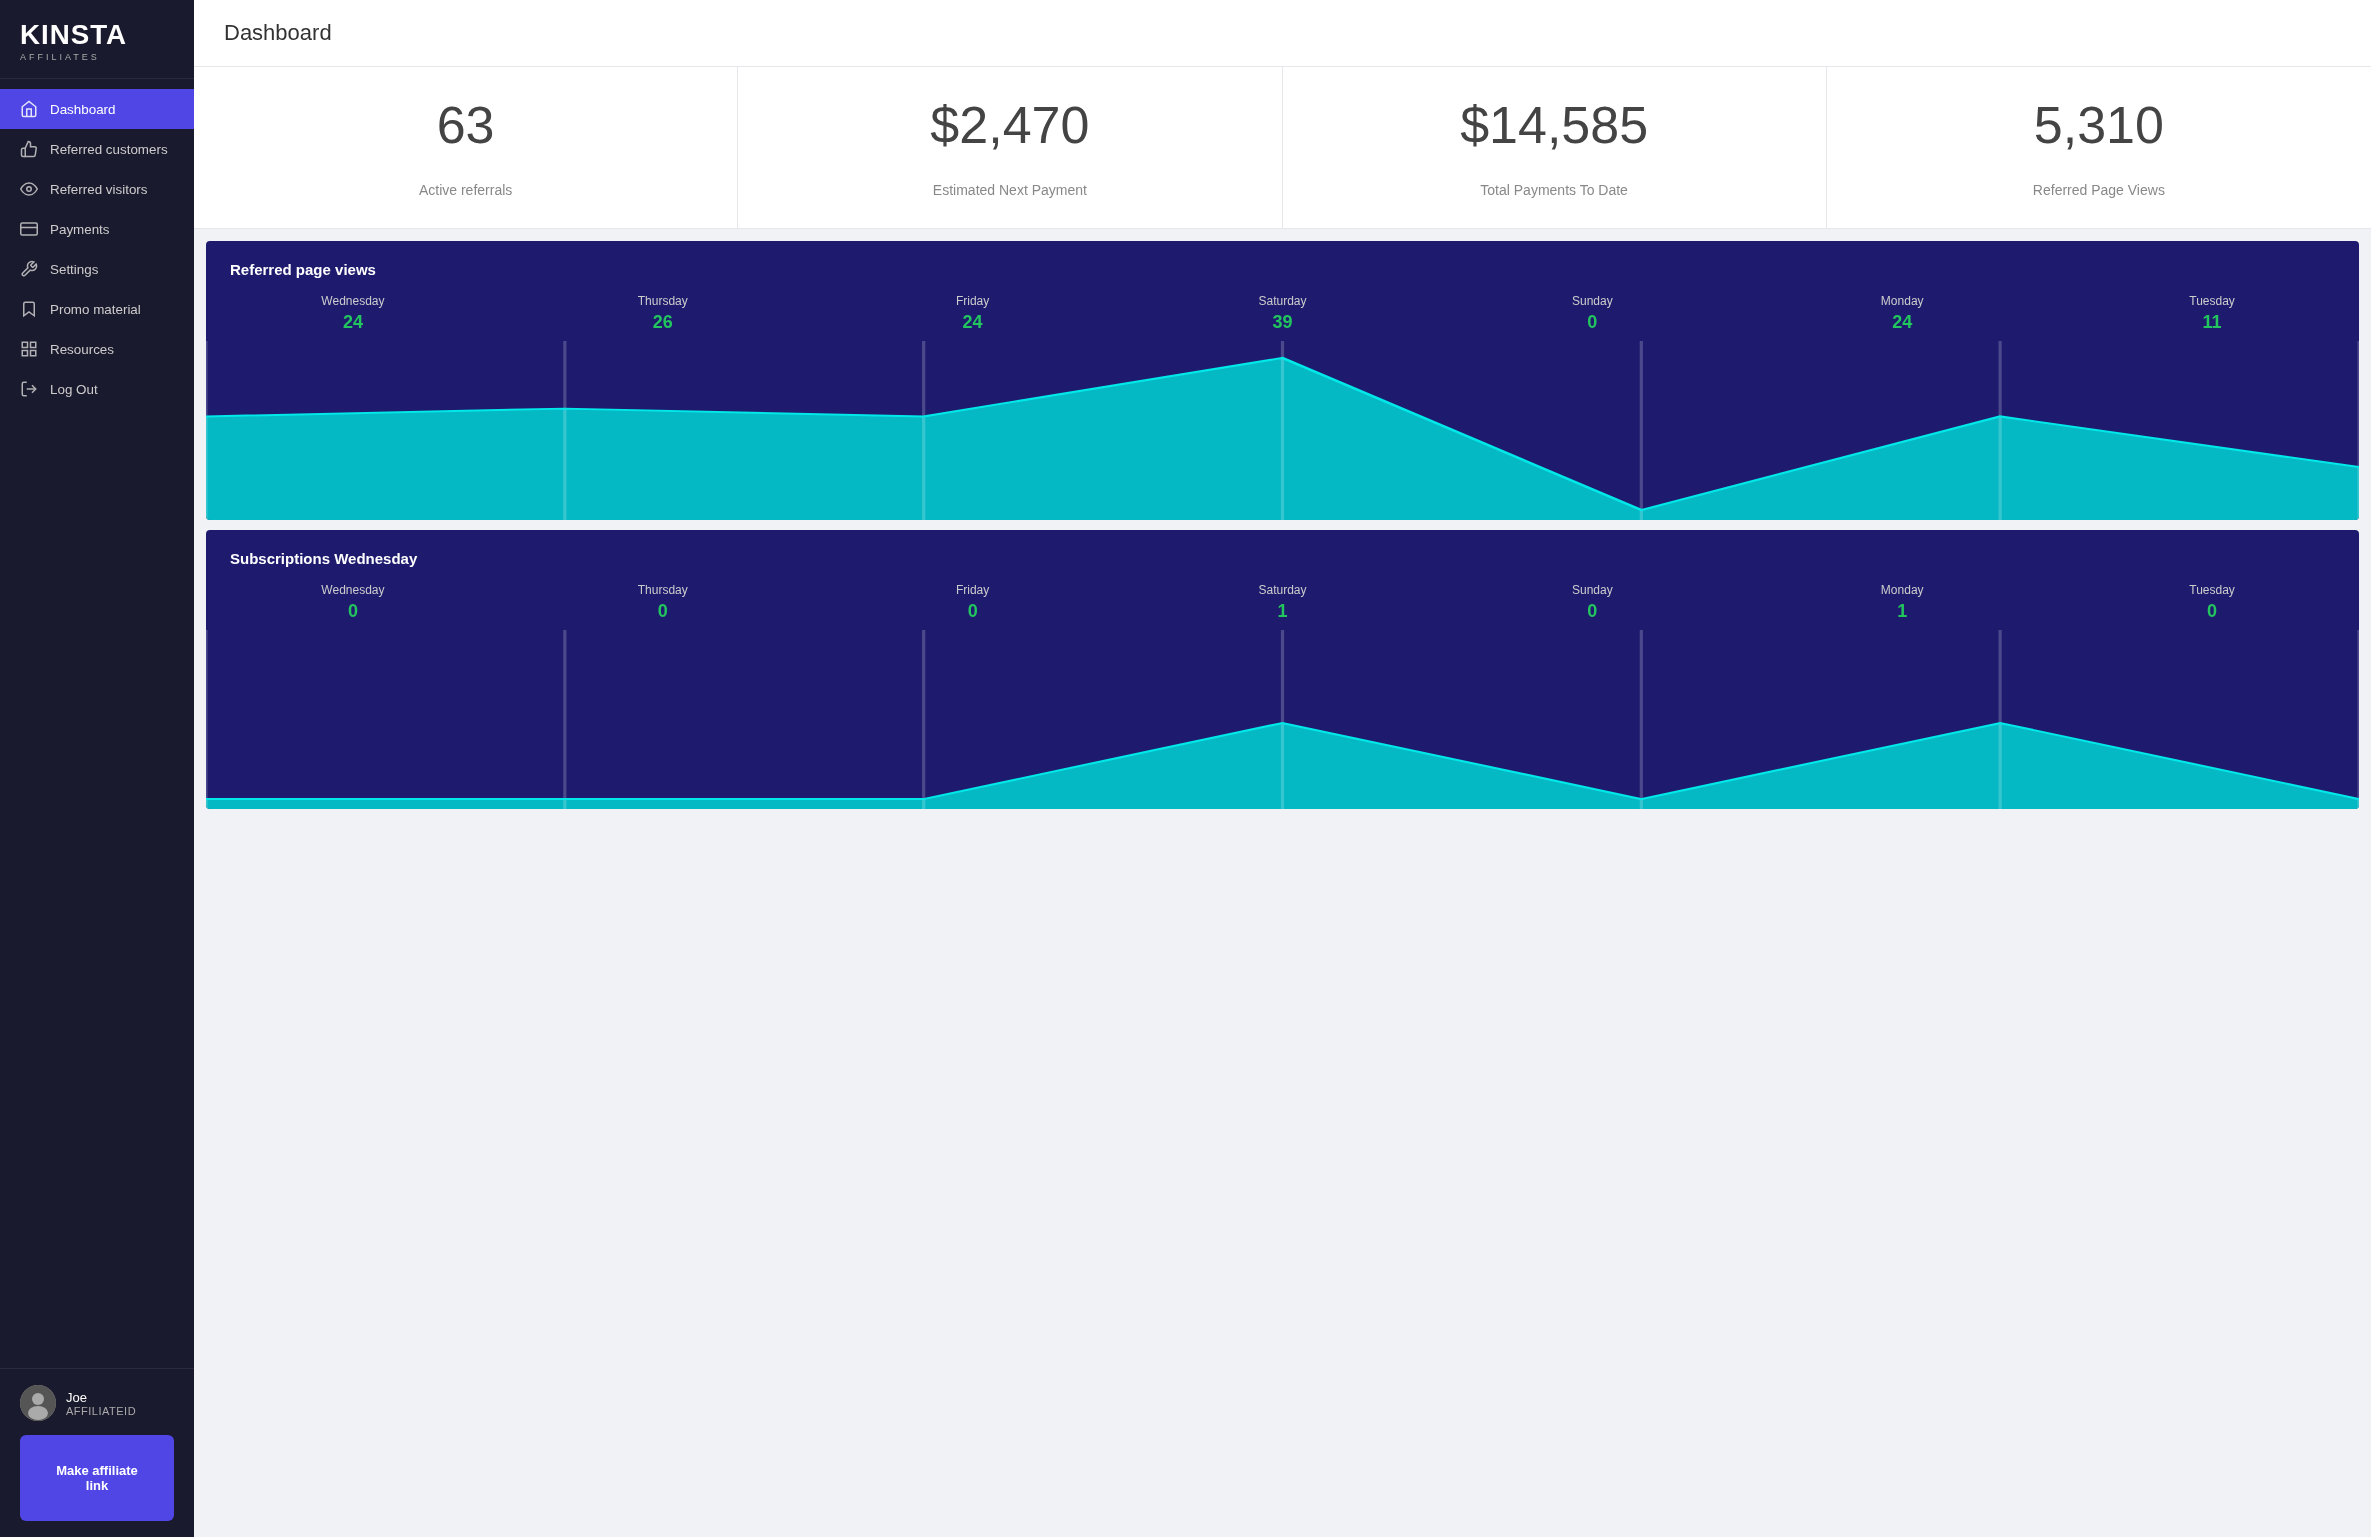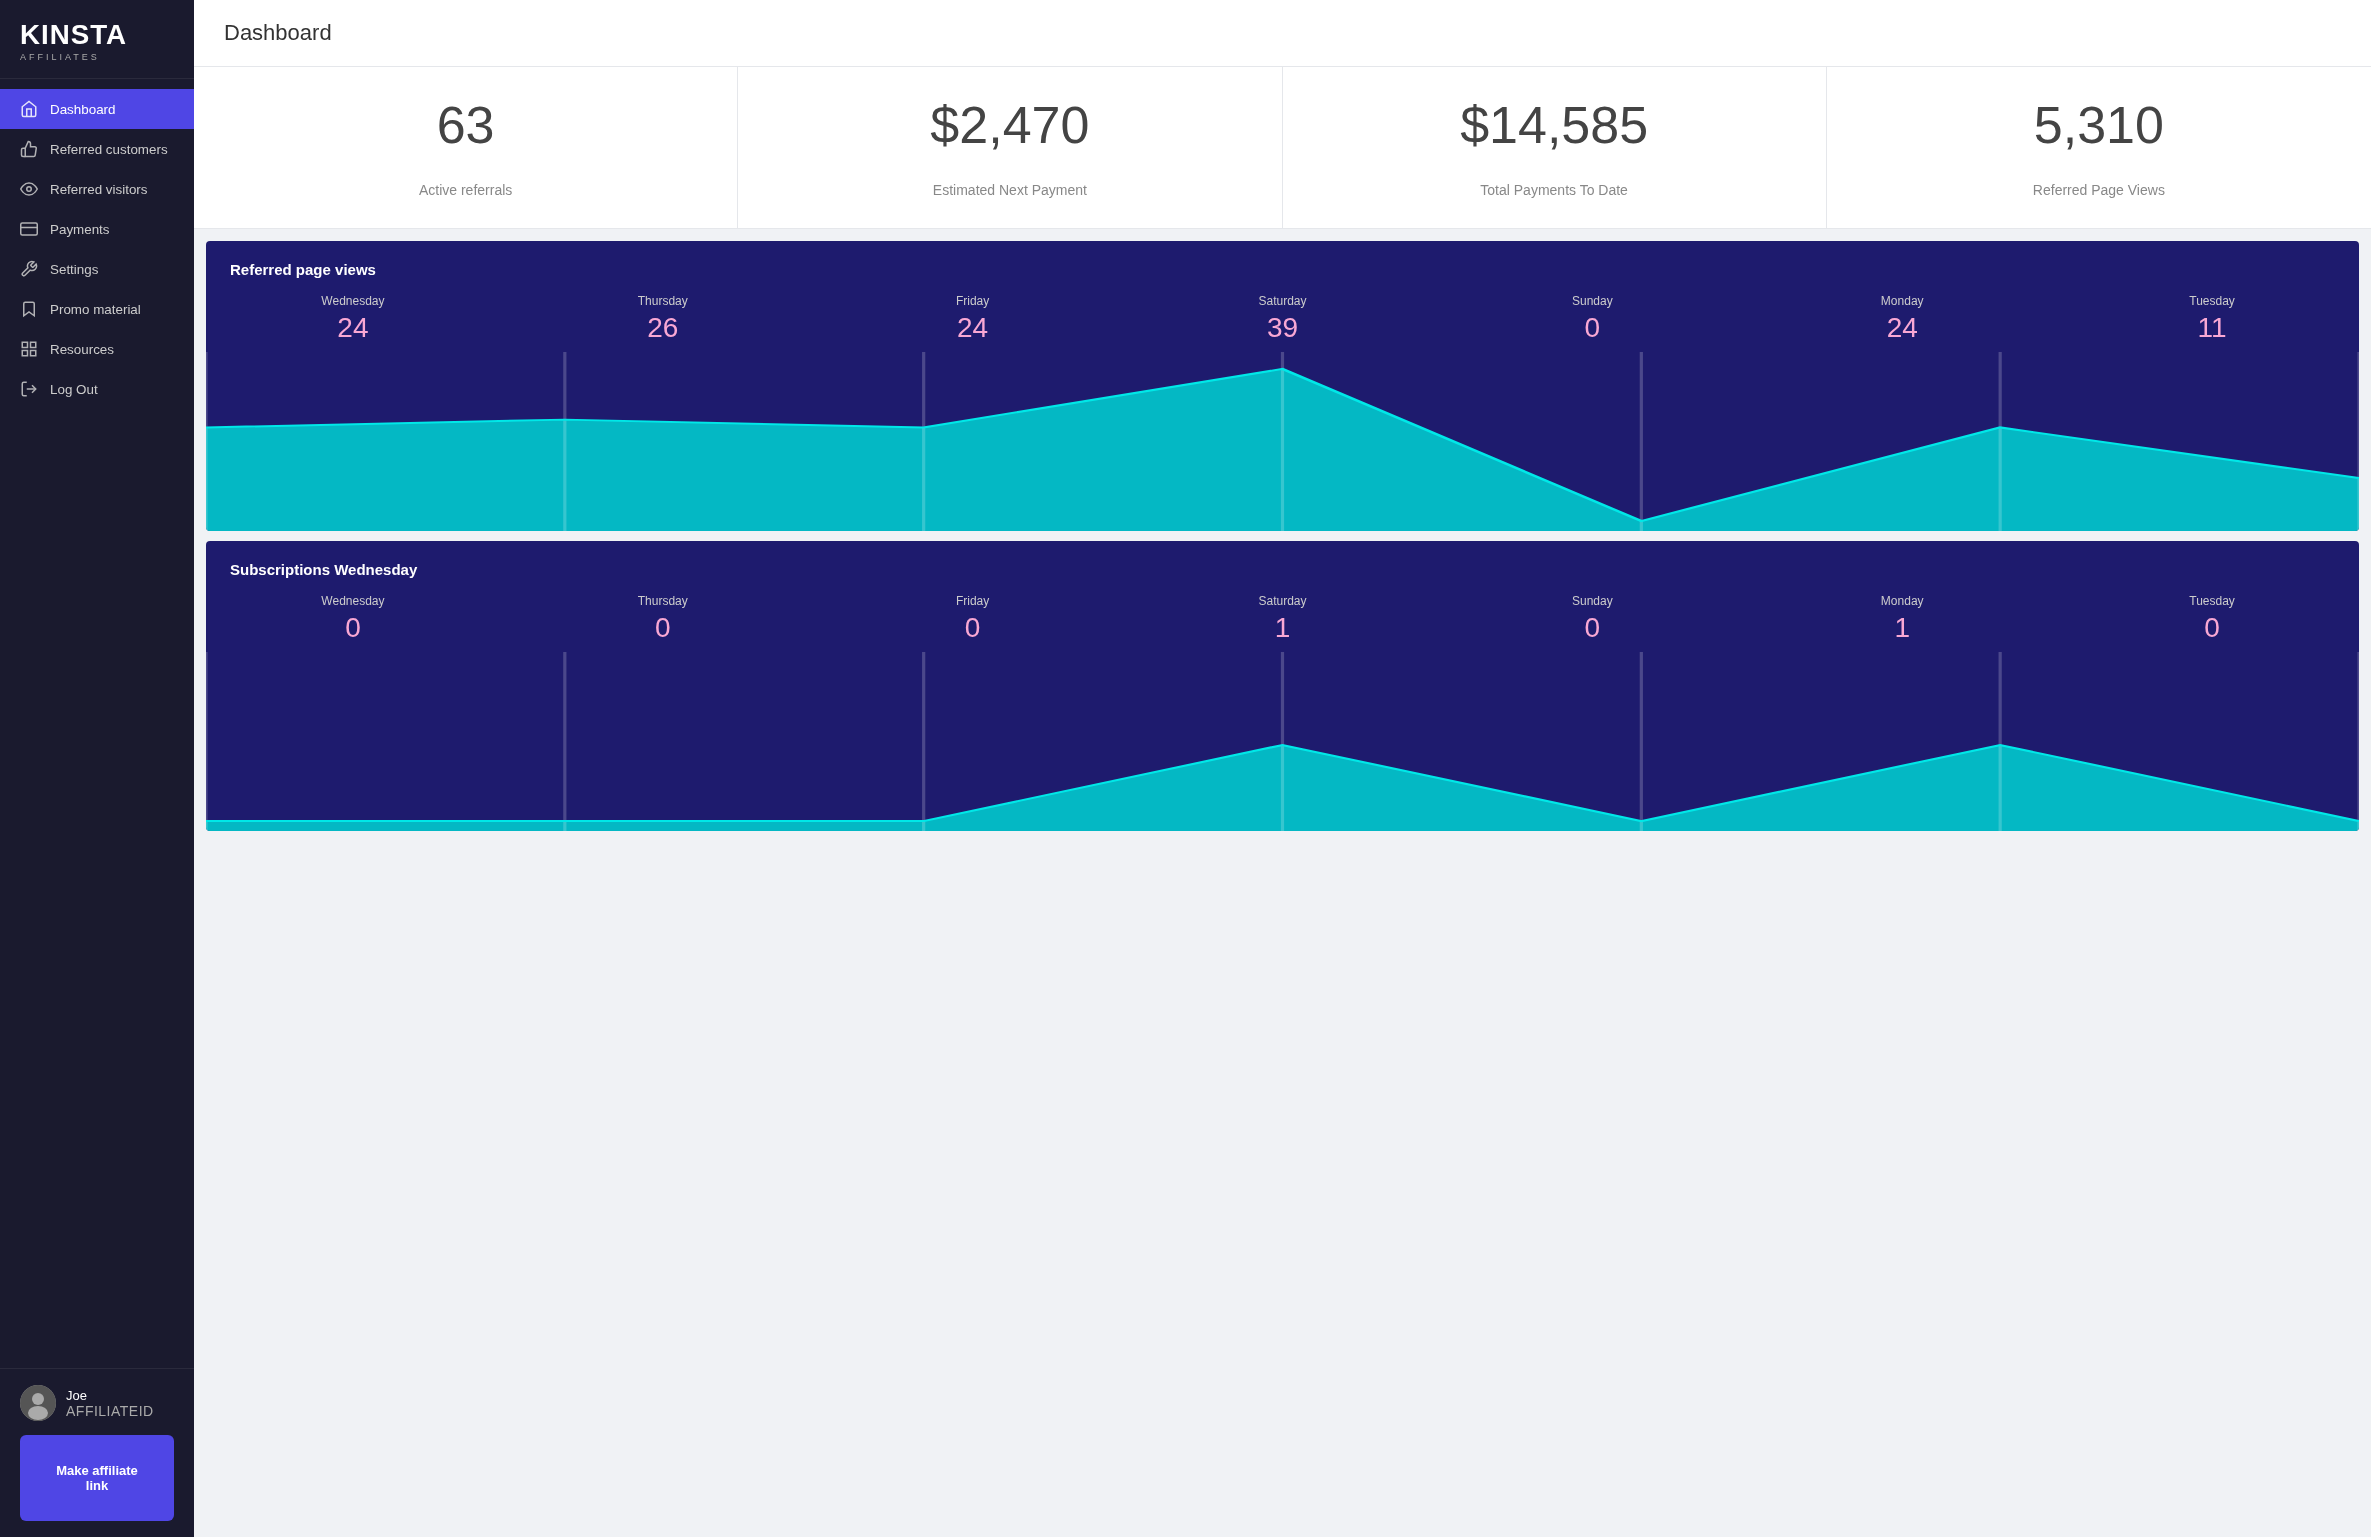--- a/index.html
+++ b/index.html
@@ -71,21 +71,21 @@
       border-radius: 50%;
       background: #888;
       display: flex; align-items: center; justify-content: center;
       font-size: 16px;
       overflow: hidden;
       flex-shrink: 0;
     }
     .avatar svg { width: 36px; height: 36px; }
     .user-details { display: flex; flex-direction: column; }
     .user-name { color: #fff; font-size: 13px; font-weight: 500; }
-    .user-id { color: #aaa; font-size: 14px; letter-spacing: 0.5px; }
+    .user-id { color: #aaa; font-size: 11px; letter-spacing: 0.5px; }
     .make-link-btn {
       display: block;
       width: 100%;
       background: #4f46e5;
       color: #fff;
       border: none;
       border-radius: 6px;
       padding: 28px;
       font-size: 13px;
       font-weight: 600;
@@ -156,23 +156,23 @@
     }
     .chart-day {
       text-align: center;
       color: #ccc;
     }
     .chart-day-name {
       font-size: 12px;
       margin-bottom: 4px;
     }
     .chart-day-value {
-      font-size: 28px;
-      font-weight: 400;
-      color: #f9a8d4;
+      font-size: 18px;
+      font-weight: 700;
+      color: #22c55e;
     }
     .chart-area {
       position: relative;
       height: 179px;
       overflow: hidden;
     }
     .chart-svg {
       width: 100%;
       height: 100%;
     }

